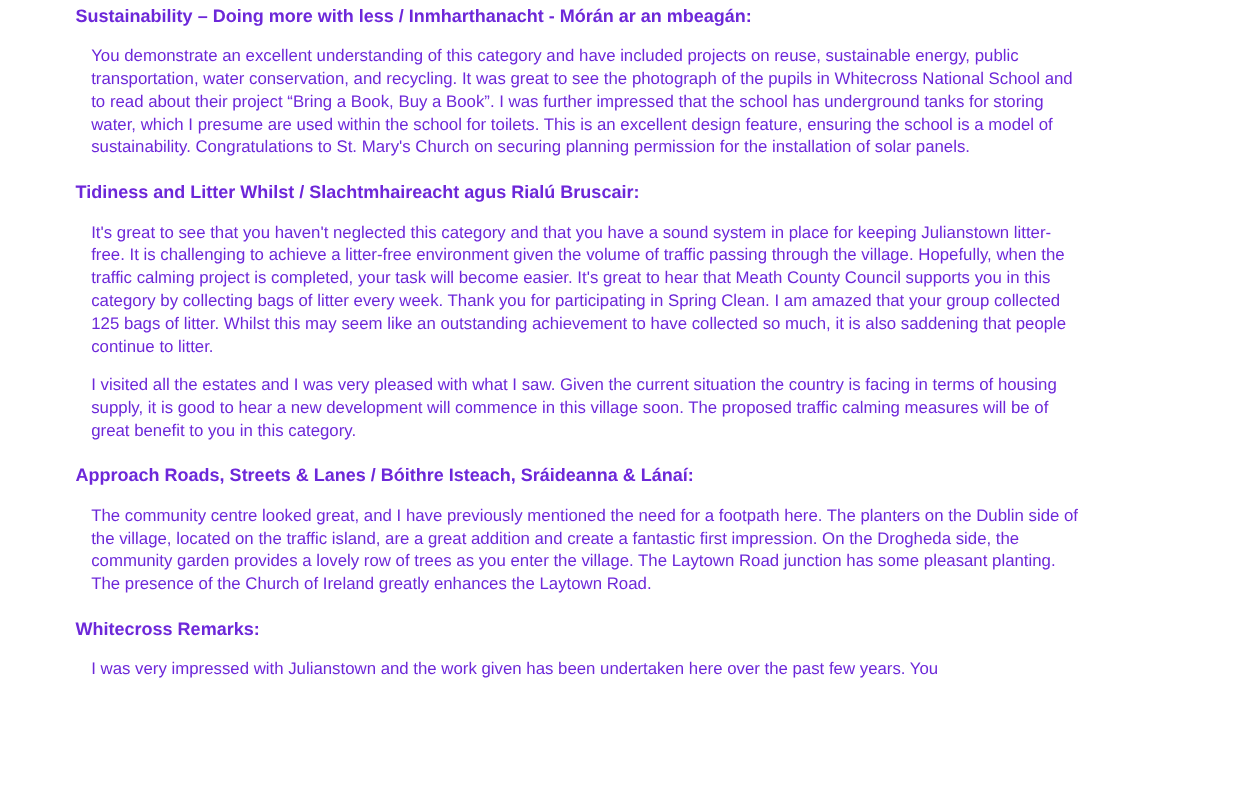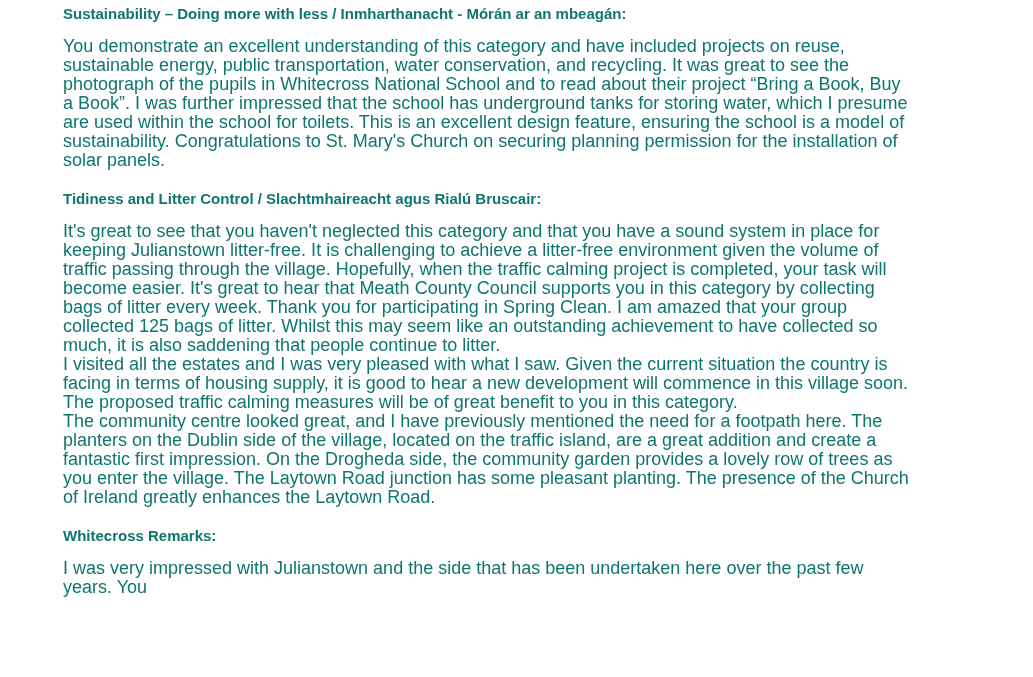--- a/index.html
+++ b/index.html
@@ -11,60 +11,61 @@
       width: 1033px;
       height: 677px;
       overflow: hidden;
     }
     .page {
       box-sizing: border-box;
       width: 1033px;
       height: 677px;
       padding: 4px 118px 0 63px;
       font-family: "Liberation Sans", sans-serif;
-      color: #0f766e;
+      color: #6d28d9;
       background: #ffffff;
     }
     .section-heading {
       font-size: 15px;
       line-height: 19px;
       font-weight: bold;
       margin: 19px 0 14px 0;
       letter-spacing: 0;
     }
     .section:first-child .section-heading {
       margin-top: 0;
     }
     .section-body {
-      font-size: 18px;
+      font-size: 14px;
       line-height: 19px;
-      margin: 0;
+      margin: 13px;
     }
   </style>
 </head>
 <body>
 
 <div class="page">
 
   <div class="section">
     <h2 class="section-heading">Sustainability – Doing more with less / Inmharthanacht - Mórán ar an mbeagán:</h2>
     <p class="section-body">You demonstrate an excellent understanding of this category and have included projects on reuse, sustainable energy, public transportation, water conservation, and recycling. It was great to see the photograph of the pupils in Whitecross National School and to read about their project “Bring a Book, Buy a Book”. I was further impressed that the school has underground tanks for storing water, which I presume are used within the school for toilets. This is an excellent design feature, ensuring the school is a model of sustainability. Congratulations to St. Mary's Church on securing planning permission for the installation of solar panels.</p>
   </div>
 
   <div class="section">
-    <h2 class="section-heading">Tidiness and Litter Control / Slachtmhaireacht agus Rialú Bruscair:</h2>
+    <h2 class="section-heading">Tidiness and Litter Whilst / Slachtmhaireacht agus Rialú Bruscair:</h2>
     <p class="section-body">It's great to see that you haven't neglected this category and that you have a sound system in place for keeping Julianstown litter-free. It is challenging to achieve a litter-free environment given the volume of traffic passing through the village. Hopefully, when the traffic calming project is completed, your task will become easier. It's great to hear that Meath County Council supports you in this category by collecting bags of litter every week. Thank you for participating in Spring Clean. I am amazed that your group collected 125 bags of litter. Whilst this may seem like an outstanding achievement to have collected so much, it is also saddening that people continue to litter.</p>
   </div>
 
   <div class="section">
     <p class="section-body">I visited all the estates and I was very pleased with what I saw. Given the current situation the country is facing in terms of housing supply, it is good to hear a new development will commence in this village soon. The proposed traffic calming measures will be of great benefit to you in this category.</p>
   </div>
 
   <div class="section">
+    <h2 class="section-heading">Approach Roads, Streets &amp; Lanes / Bóithre Isteach, Sráideanna &amp; Lánaí:</h2>
     <p class="section-body">The community centre looked great, and I have previously mentioned the need for a footpath here. The planters on the Dublin side of the village, located on the traffic island, are a great addition and create a fantastic first impression. On the Drogheda side, the community garden provides a lovely row of trees as you enter the village. The Laytown Road junction has some pleasant planting. The presence of the Church of Ireland greatly enhances the Laytown Road.</p>
   </div>
 
   <div class="section">
     <h2 class="section-heading">Whitecross Remarks:</h2>
-    <p class="section-body">I was very impressed with Julianstown and the side that has been undertaken here over the past few years. You</p>
+    <p class="section-body">I was very impressed with Julianstown and the work given has been undertaken here over the past few years. You</p>
   </div>
 
 </div>
 
 </body></html>

